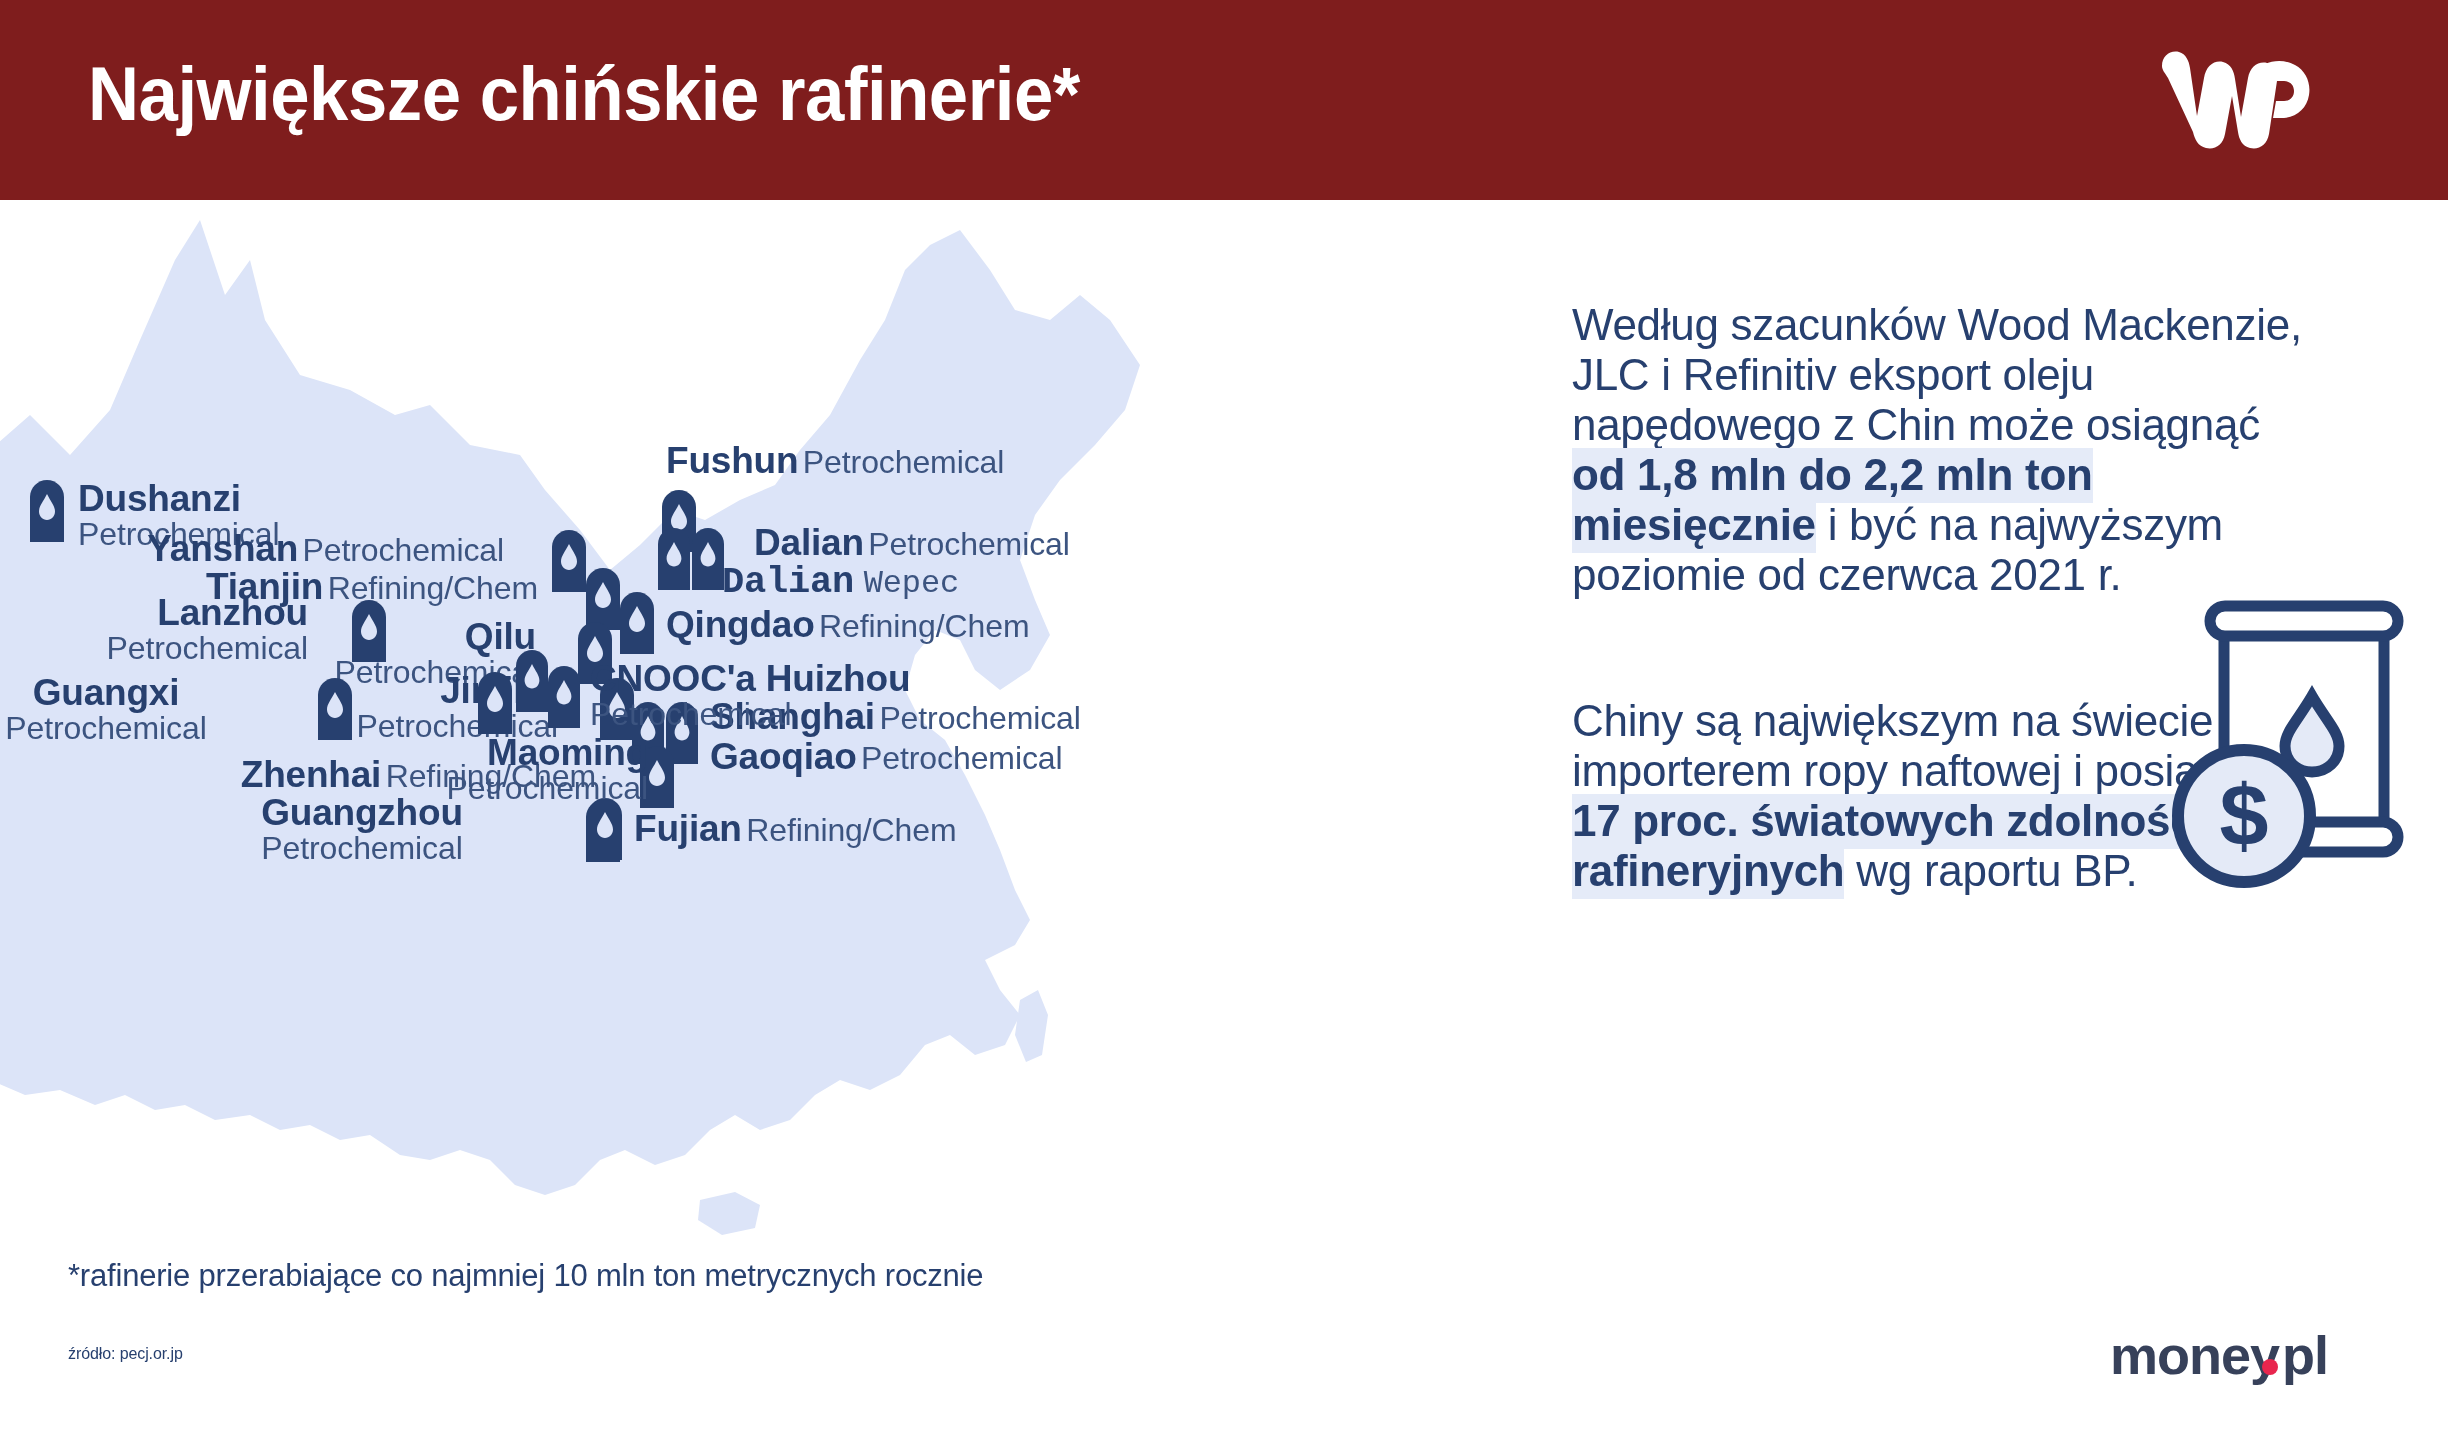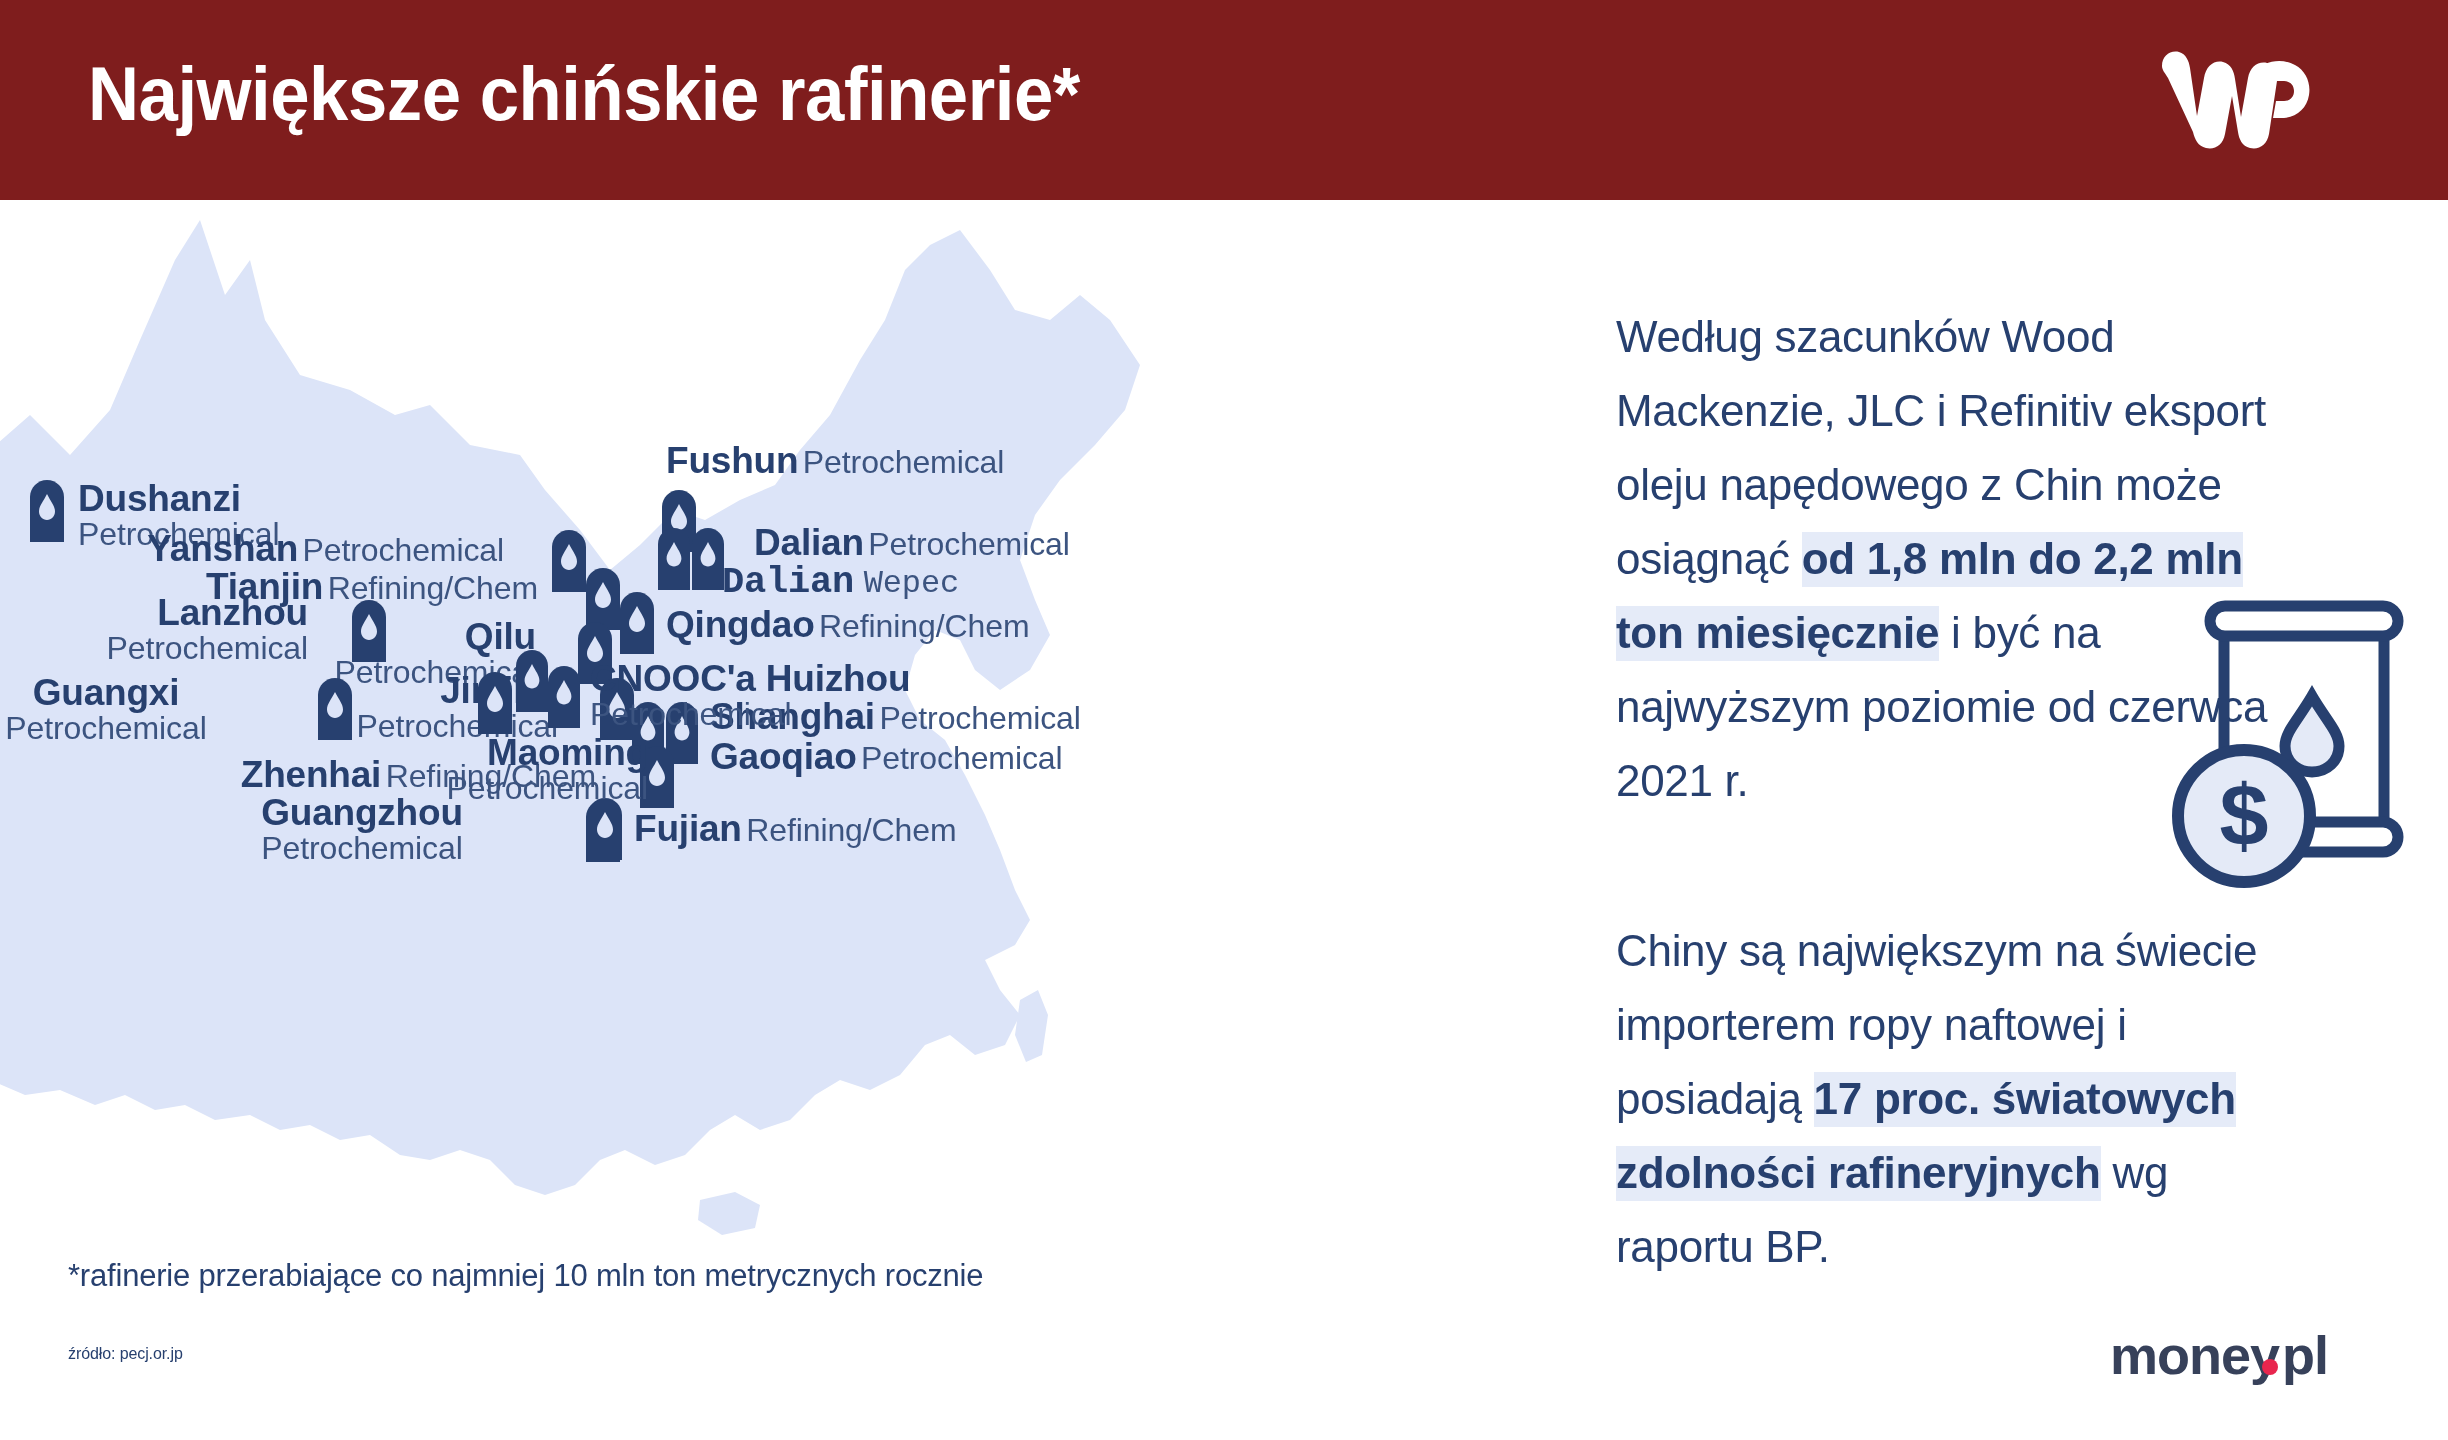--- a/index.html
+++ b/index.html
@@ -63,23 +63,22 @@
   .lrow { display: block; }
 
   
   #right-panel {
     position: absolute; left: 1572px; top: 300px;
     width: 740px;
   }
   .para {
     color: #27406f;
     font-size: 44px;
-    line-height: 74px;
+    line-height: 50px;
     letter-spacing: -0.3px;
-    margin-left: 44px;
   }
   .para .hl {
     font-weight: 700;
     background: #e5ebf8;
     box-decoration-break: clone;
     -webkit-box-decoration-break: clone;
     padding: 2px 0 4px 0;
   }
   #para2 { margin-top: 96px; }
 

